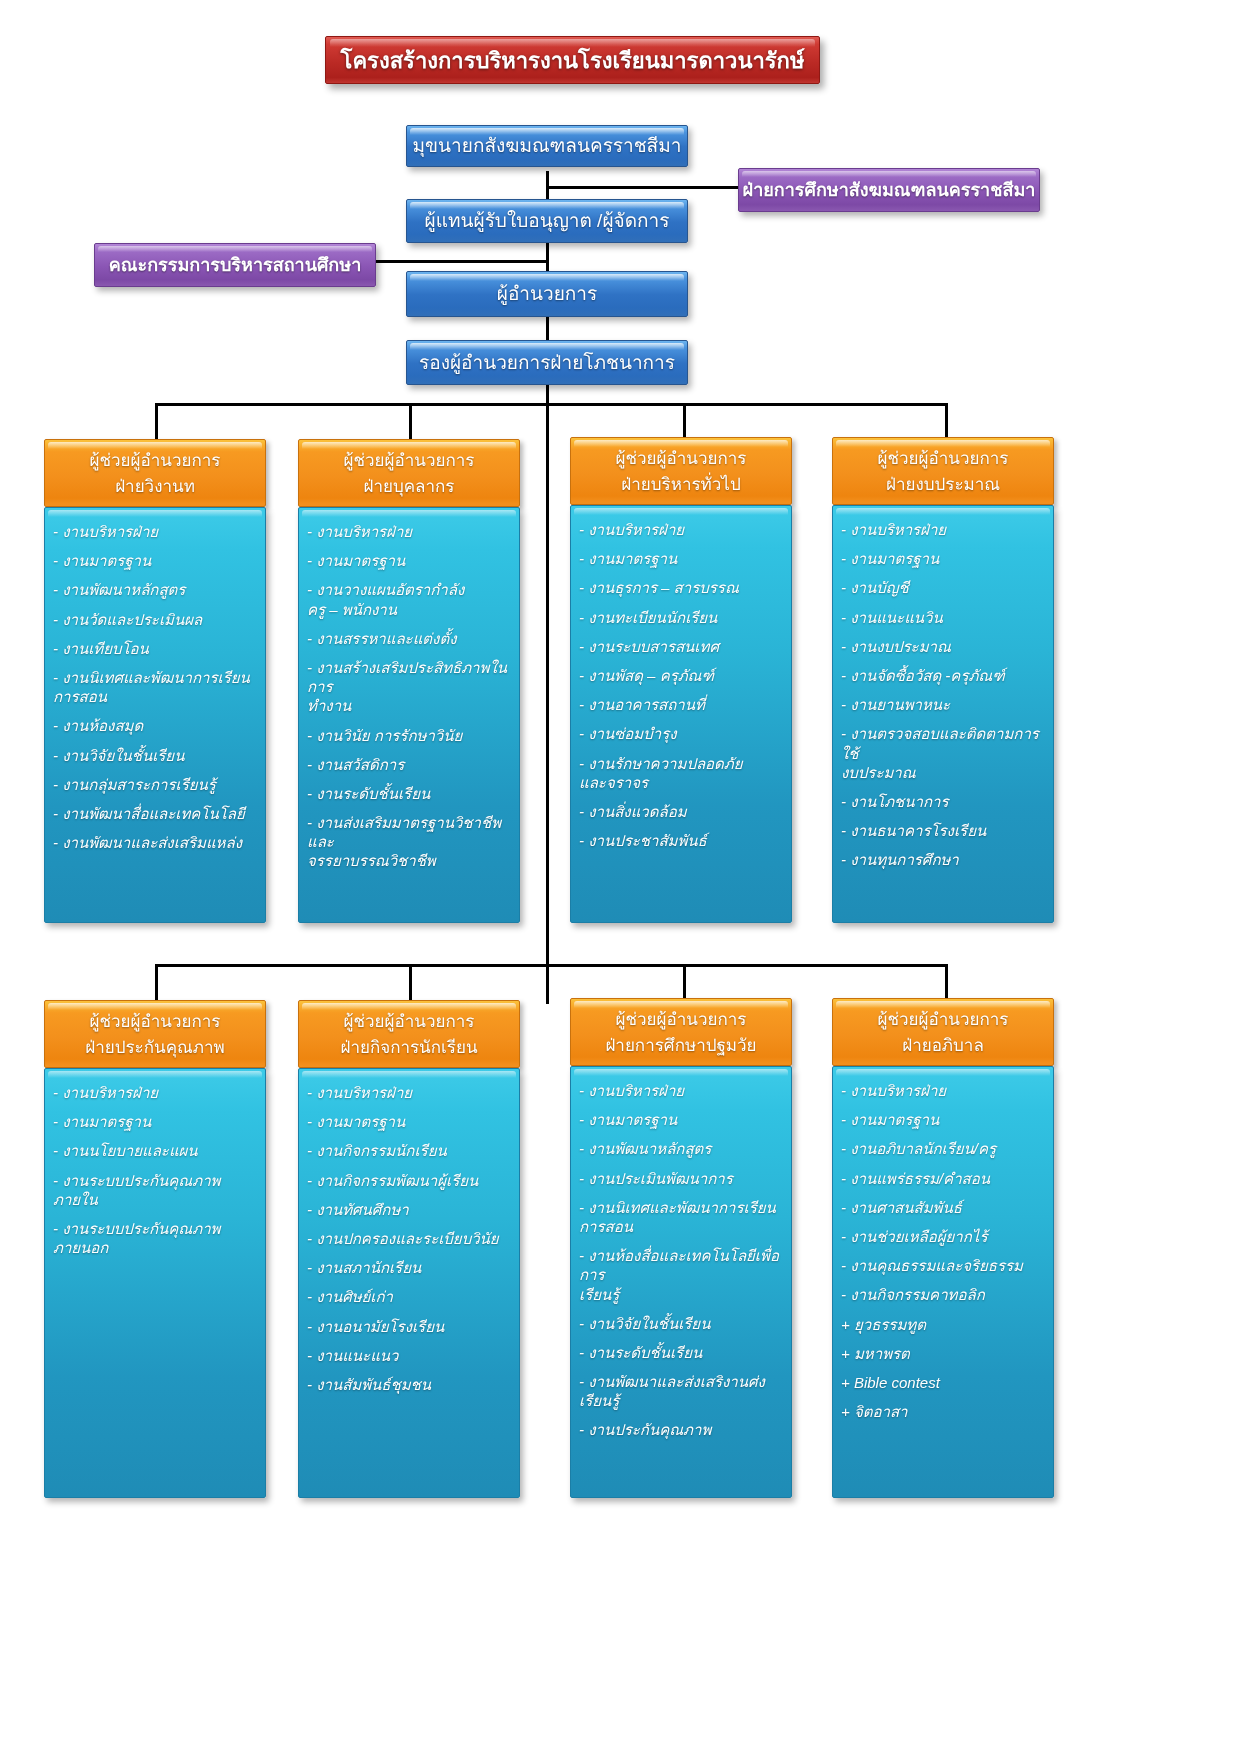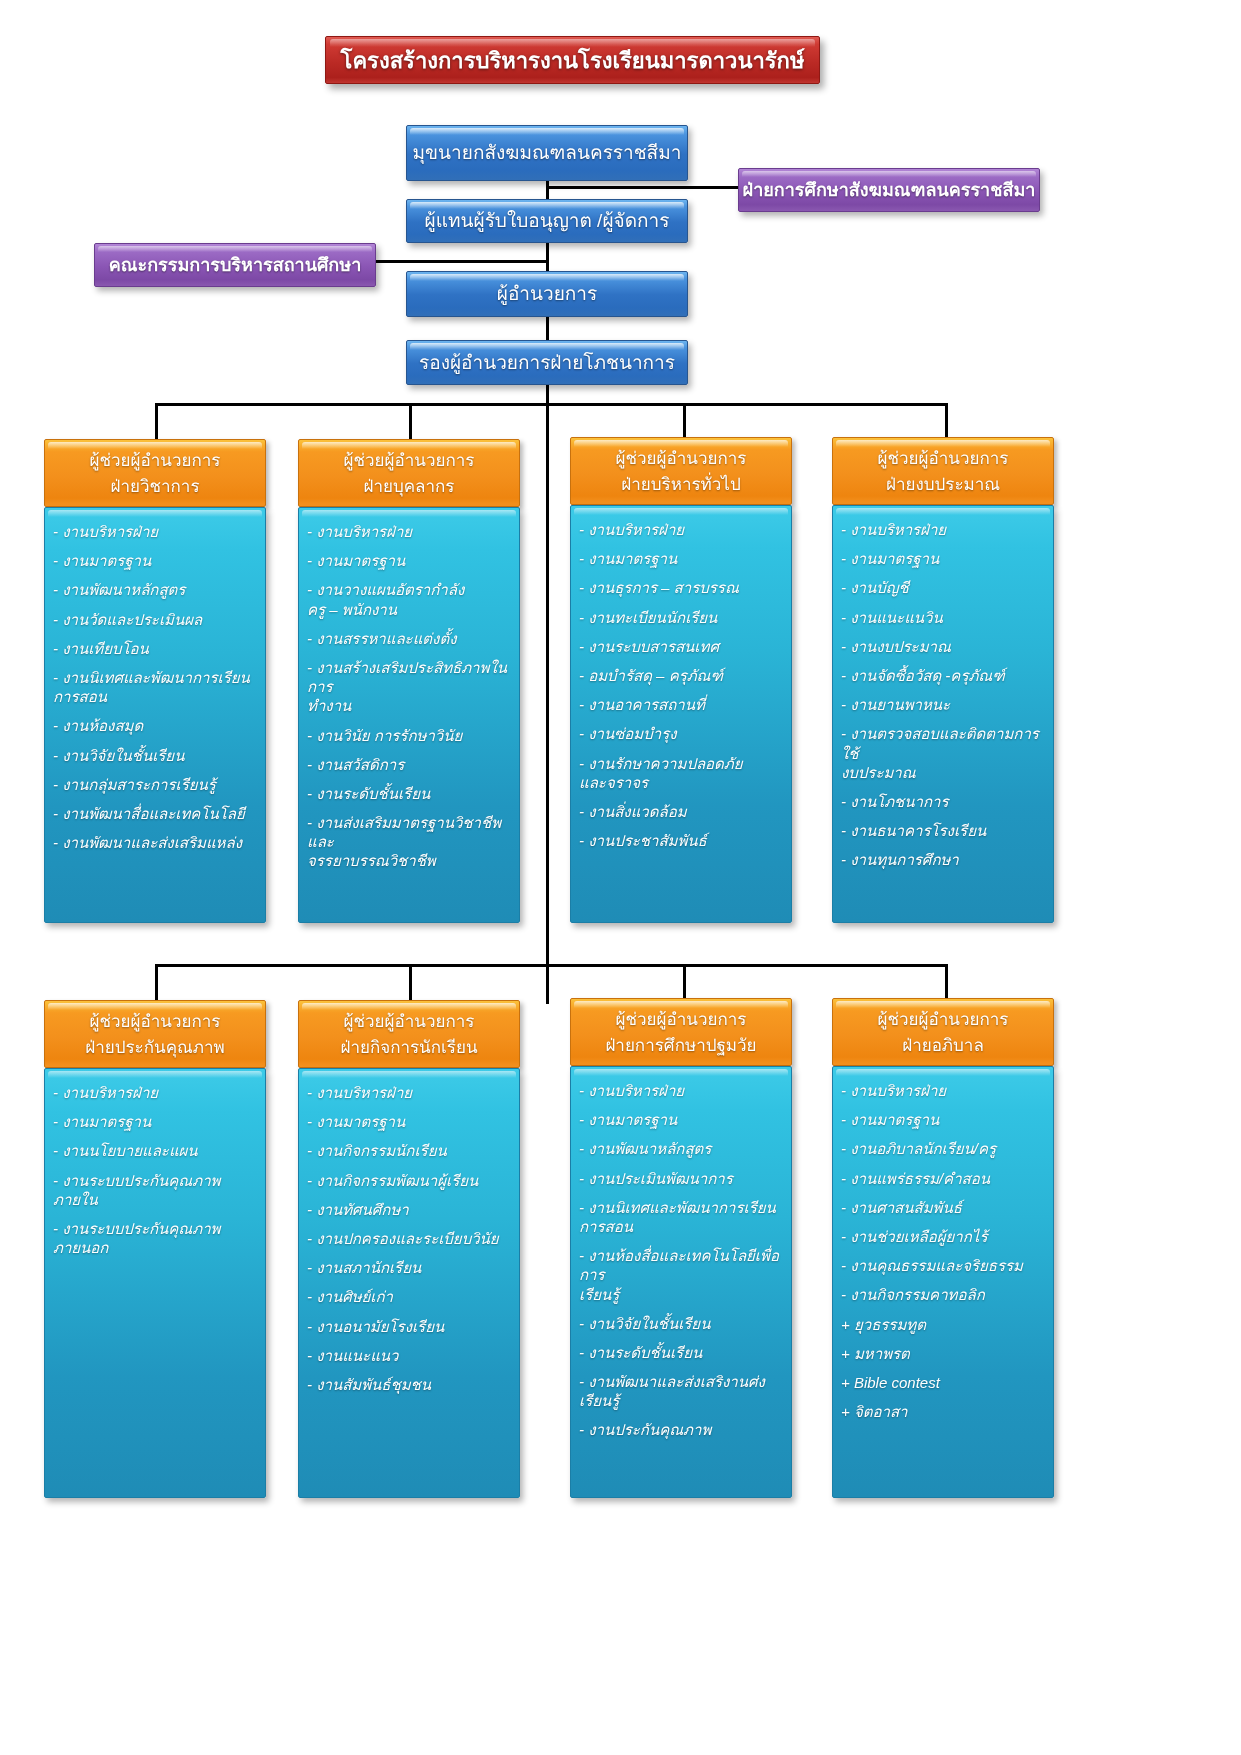--- a/index.html
+++ b/index.html
@@ -155,21 +155,21 @@
   <div class="ln vl" style="left:409px;top:392px;height:37px;"></div>
   <div class="ln vl" style="left:683px;top:392px;height:37px;"></div>
   <div class="ln vl" style="left:945px;top:392px;height:37px;"></div>
 
   <div class="ln hl" style="left:155px;top:953px;width:793px;"></div>
   <div class="ln vl" style="left:155px;top:953px;height:37px;"></div>
   <div class="ln vl" style="left:409px;top:953px;height:37px;"></div>
   <div class="ln vl" style="left:683px;top:953px;height:37px;"></div>
   <div class="ln vl" style="left:945px;top:953px;height:37px;"></div>
 
-  <div class="box blue" style="left:406px;top:114px;width:282px;height:56px;">
+  <div class="box blue" style="left:406px;top:114px;width:282px;height:42px;">
     <span class="txt">มุขนายกสังฆมณฑลนครราชสีมา</span>
   </div>
 
   <div class="box purple" style="left:738px;top:157px;width:302px;height:44px;">
     <span class="txt">ฝ่ายการศึกษาสังฆมณฑลนครราชสีมา</span>
   </div>
 
   <div class="box blue" style="left:406px;top:188px;width:282px;height:44px;">
     <span class="txt">ผู้แทนผู้รับใบอนุญาต  /ผู้จัดการ</span>
   </div>
@@ -182,21 +182,21 @@
     <span class="txt">ผู้อำนวยการ</span>
   </div>
 
   <div class="box blue" style="left:406px;top:329px;width:282px;height:45px;align-items:center;">
     <span class="txt">รองผู้อำนวยการฝ่ายโภชนาการ</span>
   </div>
 
   <div class="dept" style="left:44px;top:428px;">
     <div class="dept-head">
       <div>ผู้ช่วยผู้อำนวยการ</div>
-      <div>ฝ่ายวิชาการ</div>
+      <div>ฝ่ายวิงานท</div>
     </div>
     <div class="dept-body" style="min-height:416px;">
       <ul>
           <li>- งานบริหารฝ่าย</li>
           <li>- งานมาตรฐาน</li>
           <li>- งานพัฒนาหลักสูตร</li>
           <li>- งานวัดและประเมินผล</li>
           <li>- งานเทียบโอน</li>
           <li>- งานนิเทศและพัฒนาการเรียน
    การสอน</li>
@@ -237,21 +237,21 @@
       <div>ผู้ช่วยผู้อำนวยการ</div>
       <div>ฝ่ายบริหารทั่วไป</div>
     </div>
     <div class="dept-body" style="min-height:418px;">
       <ul>
           <li>- งานบริหารฝ่าย</li>
           <li>- งานมาตรฐาน</li>
           <li>- งานธุรการ – สารบรรณ</li>
           <li>- งานทะเบียนนักเรียน</li>
           <li>- งานระบบสารสนเทศ</li>
-          <li>- อมบำรัสดุ – ครุภัณฑ์</li>
+          <li>- งานพัสดุ – ครุภัณฑ์</li>
           <li>- งานอาคารสถานที่</li>
           <li>- งานซ่อมบำรุง</li>
           <li>- งานรักษาความปลอดภัย
    และจราจร</li>
           <li>- งานสิ่งแวดล้อม</li>
           <li>- งานประชาสัมพันธ์</li>
         </ul>
     </div>
   </div>
 

